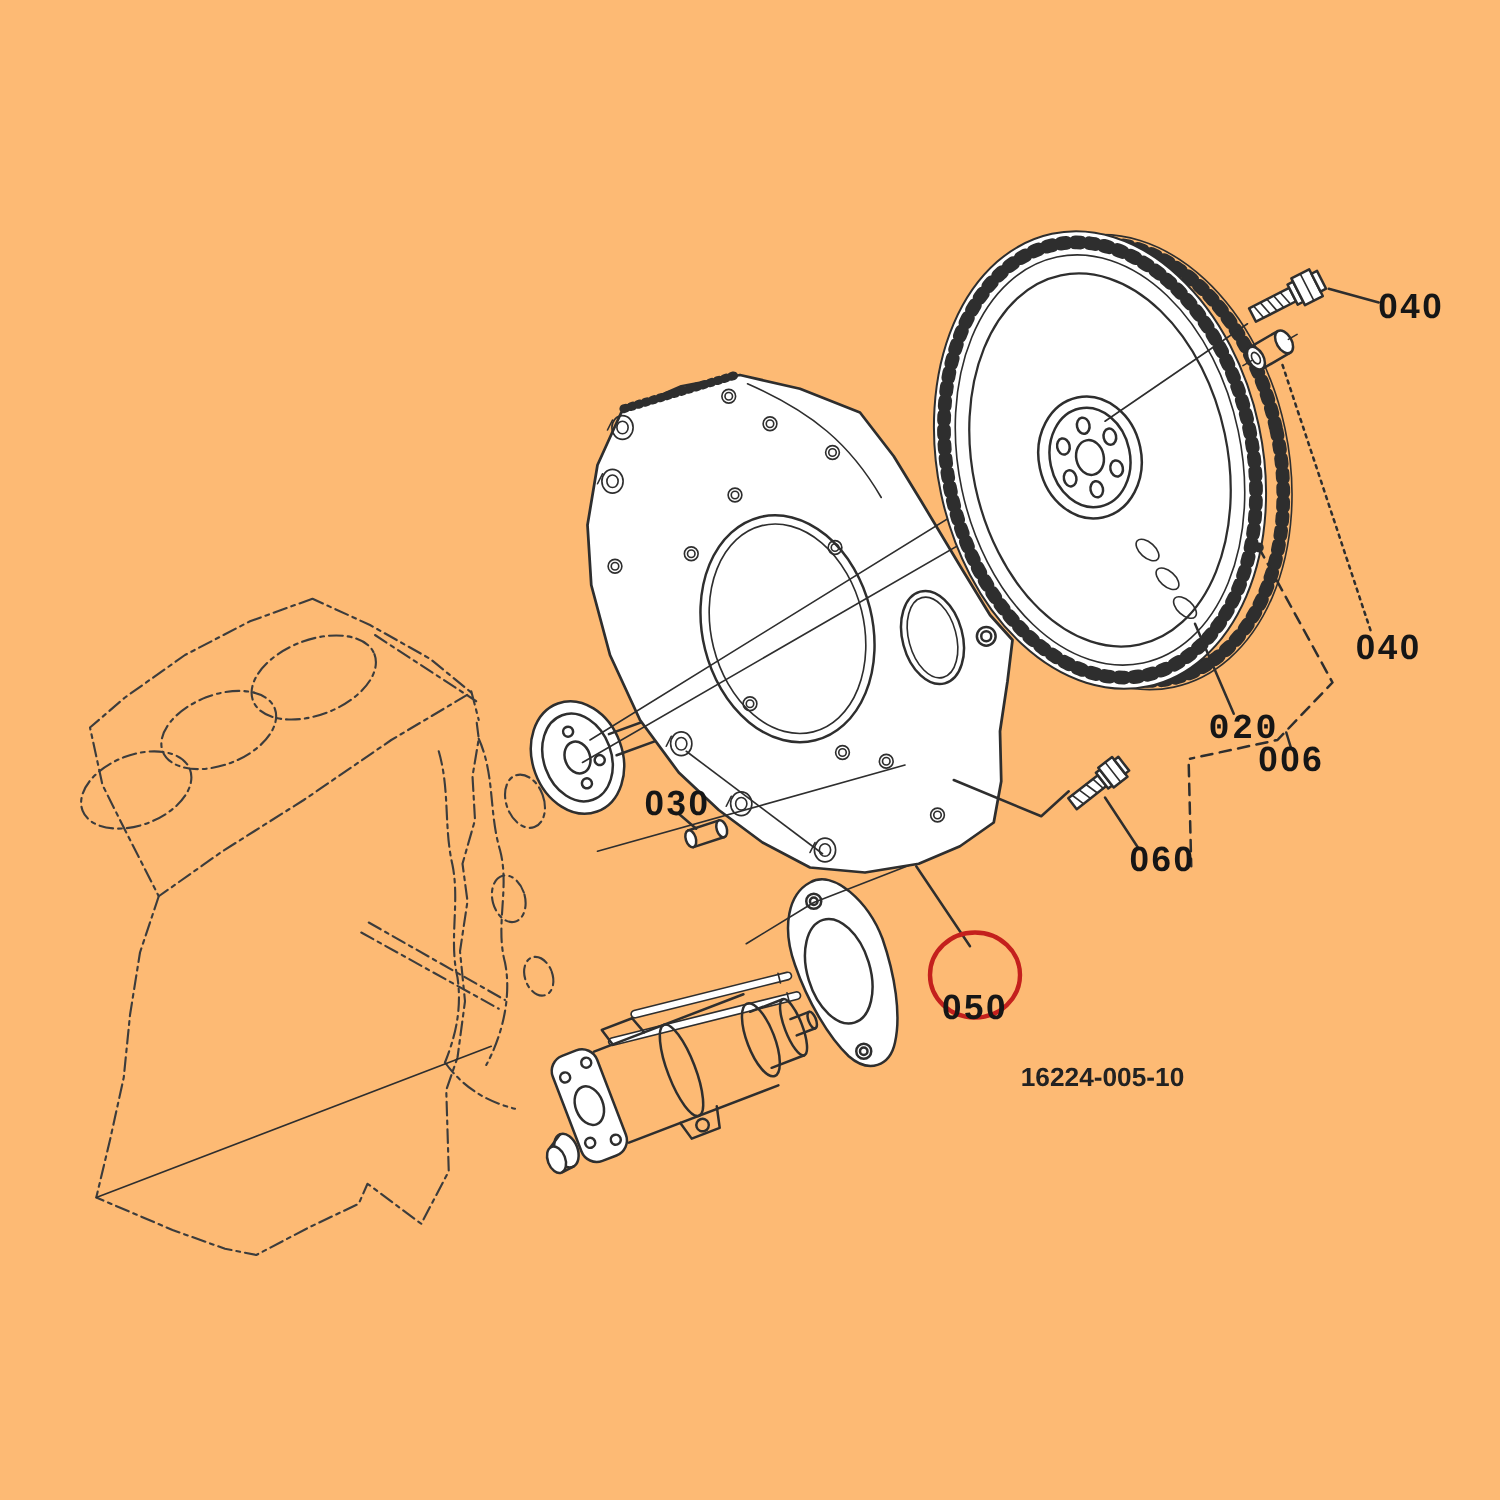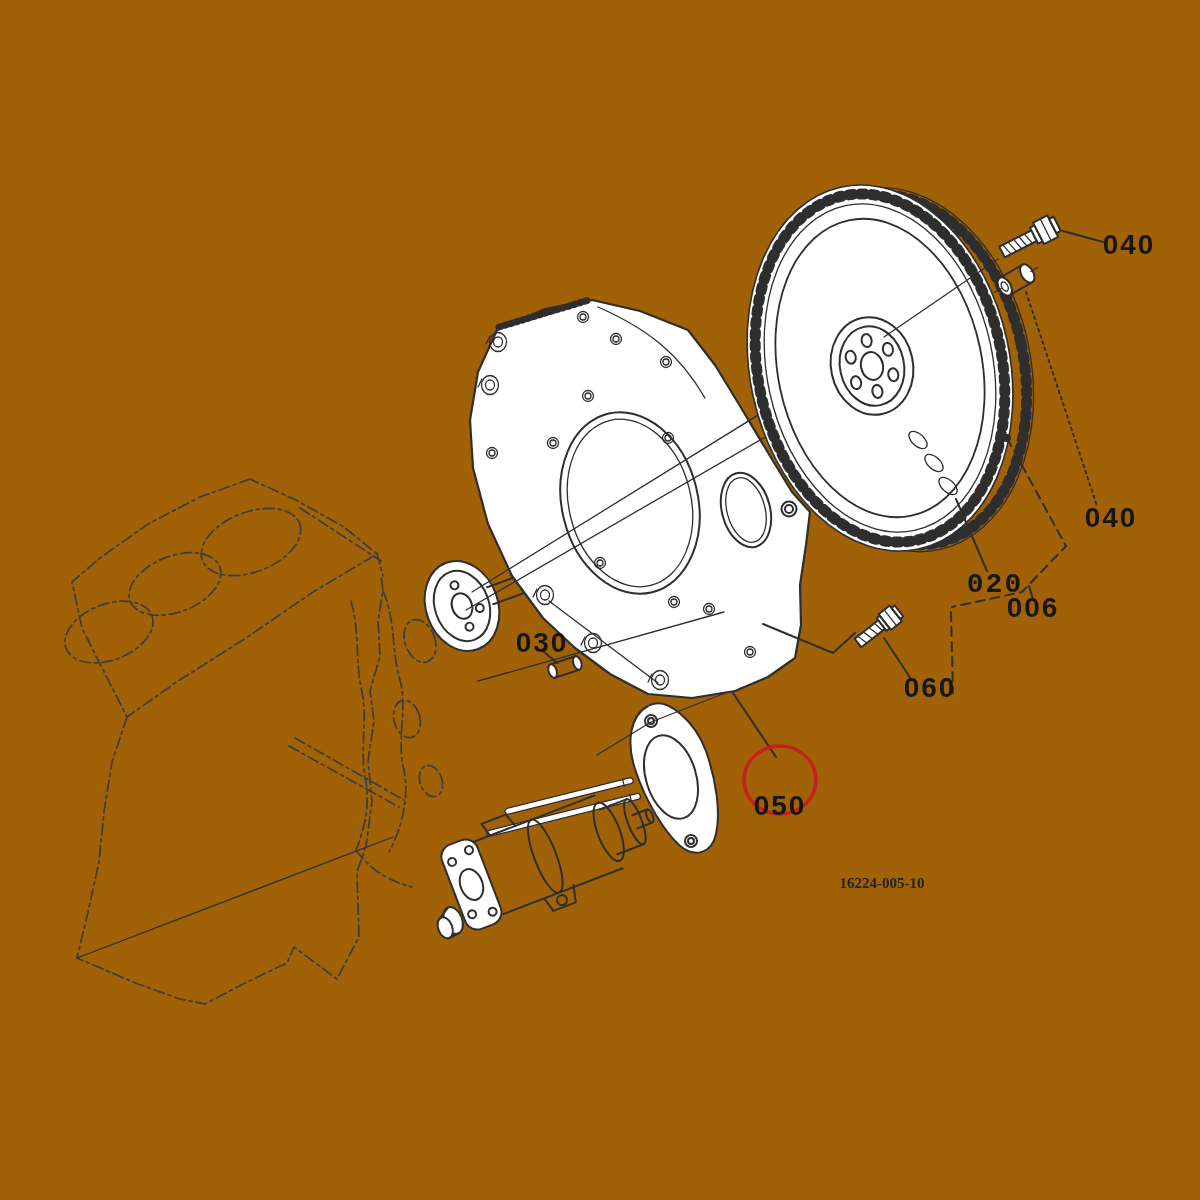--- a/index.html
+++ b/index.html
@@ -1,23 +1,23 @@
 <!DOCTYPE html>
 <html><head>
 <meta charset="utf-8">
 <style>
   html,body{margin:0;padding:0;background:#fff;}
-  .stage{position:relative;width:1200px;height:1200px;background:#a16207;overflow:hidden;
+  .stage{position:relative;width:1200px;height:1200px;background:#fdba74;overflow:hidden;
          font-family:"Liberation Sans","DejaVu Sans",sans-serif;}
   .art{position:absolute;left:0;top:0;}
   .callout{position:absolute;transform:translate(-50%,-50%);font-size:28px;font-weight:700;
            letter-spacing:2px;color:#161616;white-space:nowrap;cursor:pointer;user-select:none;}
   .drawing-code{position:absolute;transform:translate(-50%,-50%);
-           font-family:Liberation Serif, serif;
-           font-size:15px;font-weight:700;letter-spacing:0px;color:#222;white-space:nowrap;margin-top:20px;}
+           font-family:Liberation Sans, sans-serif;
+           font-size:21px;font-weight:700;letter-spacing:0px;color:#222;white-space:nowrap;}
   svg *{vector-effect:non-scaling-stroke;}
   .ink{stroke:#2e2e2e;fill:none;stroke-width:2;stroke-linecap:round;stroke-linejoin:round;}
   .thin{stroke-width:1.3;}
   .fill{fill:#ffffff;}
   .sketch{stroke:#3c3c3c;stroke-width:1.7;stroke-dasharray:11 4 3 4;}
 </style>
 </head>
 <body>
 <div class="stage">
 

